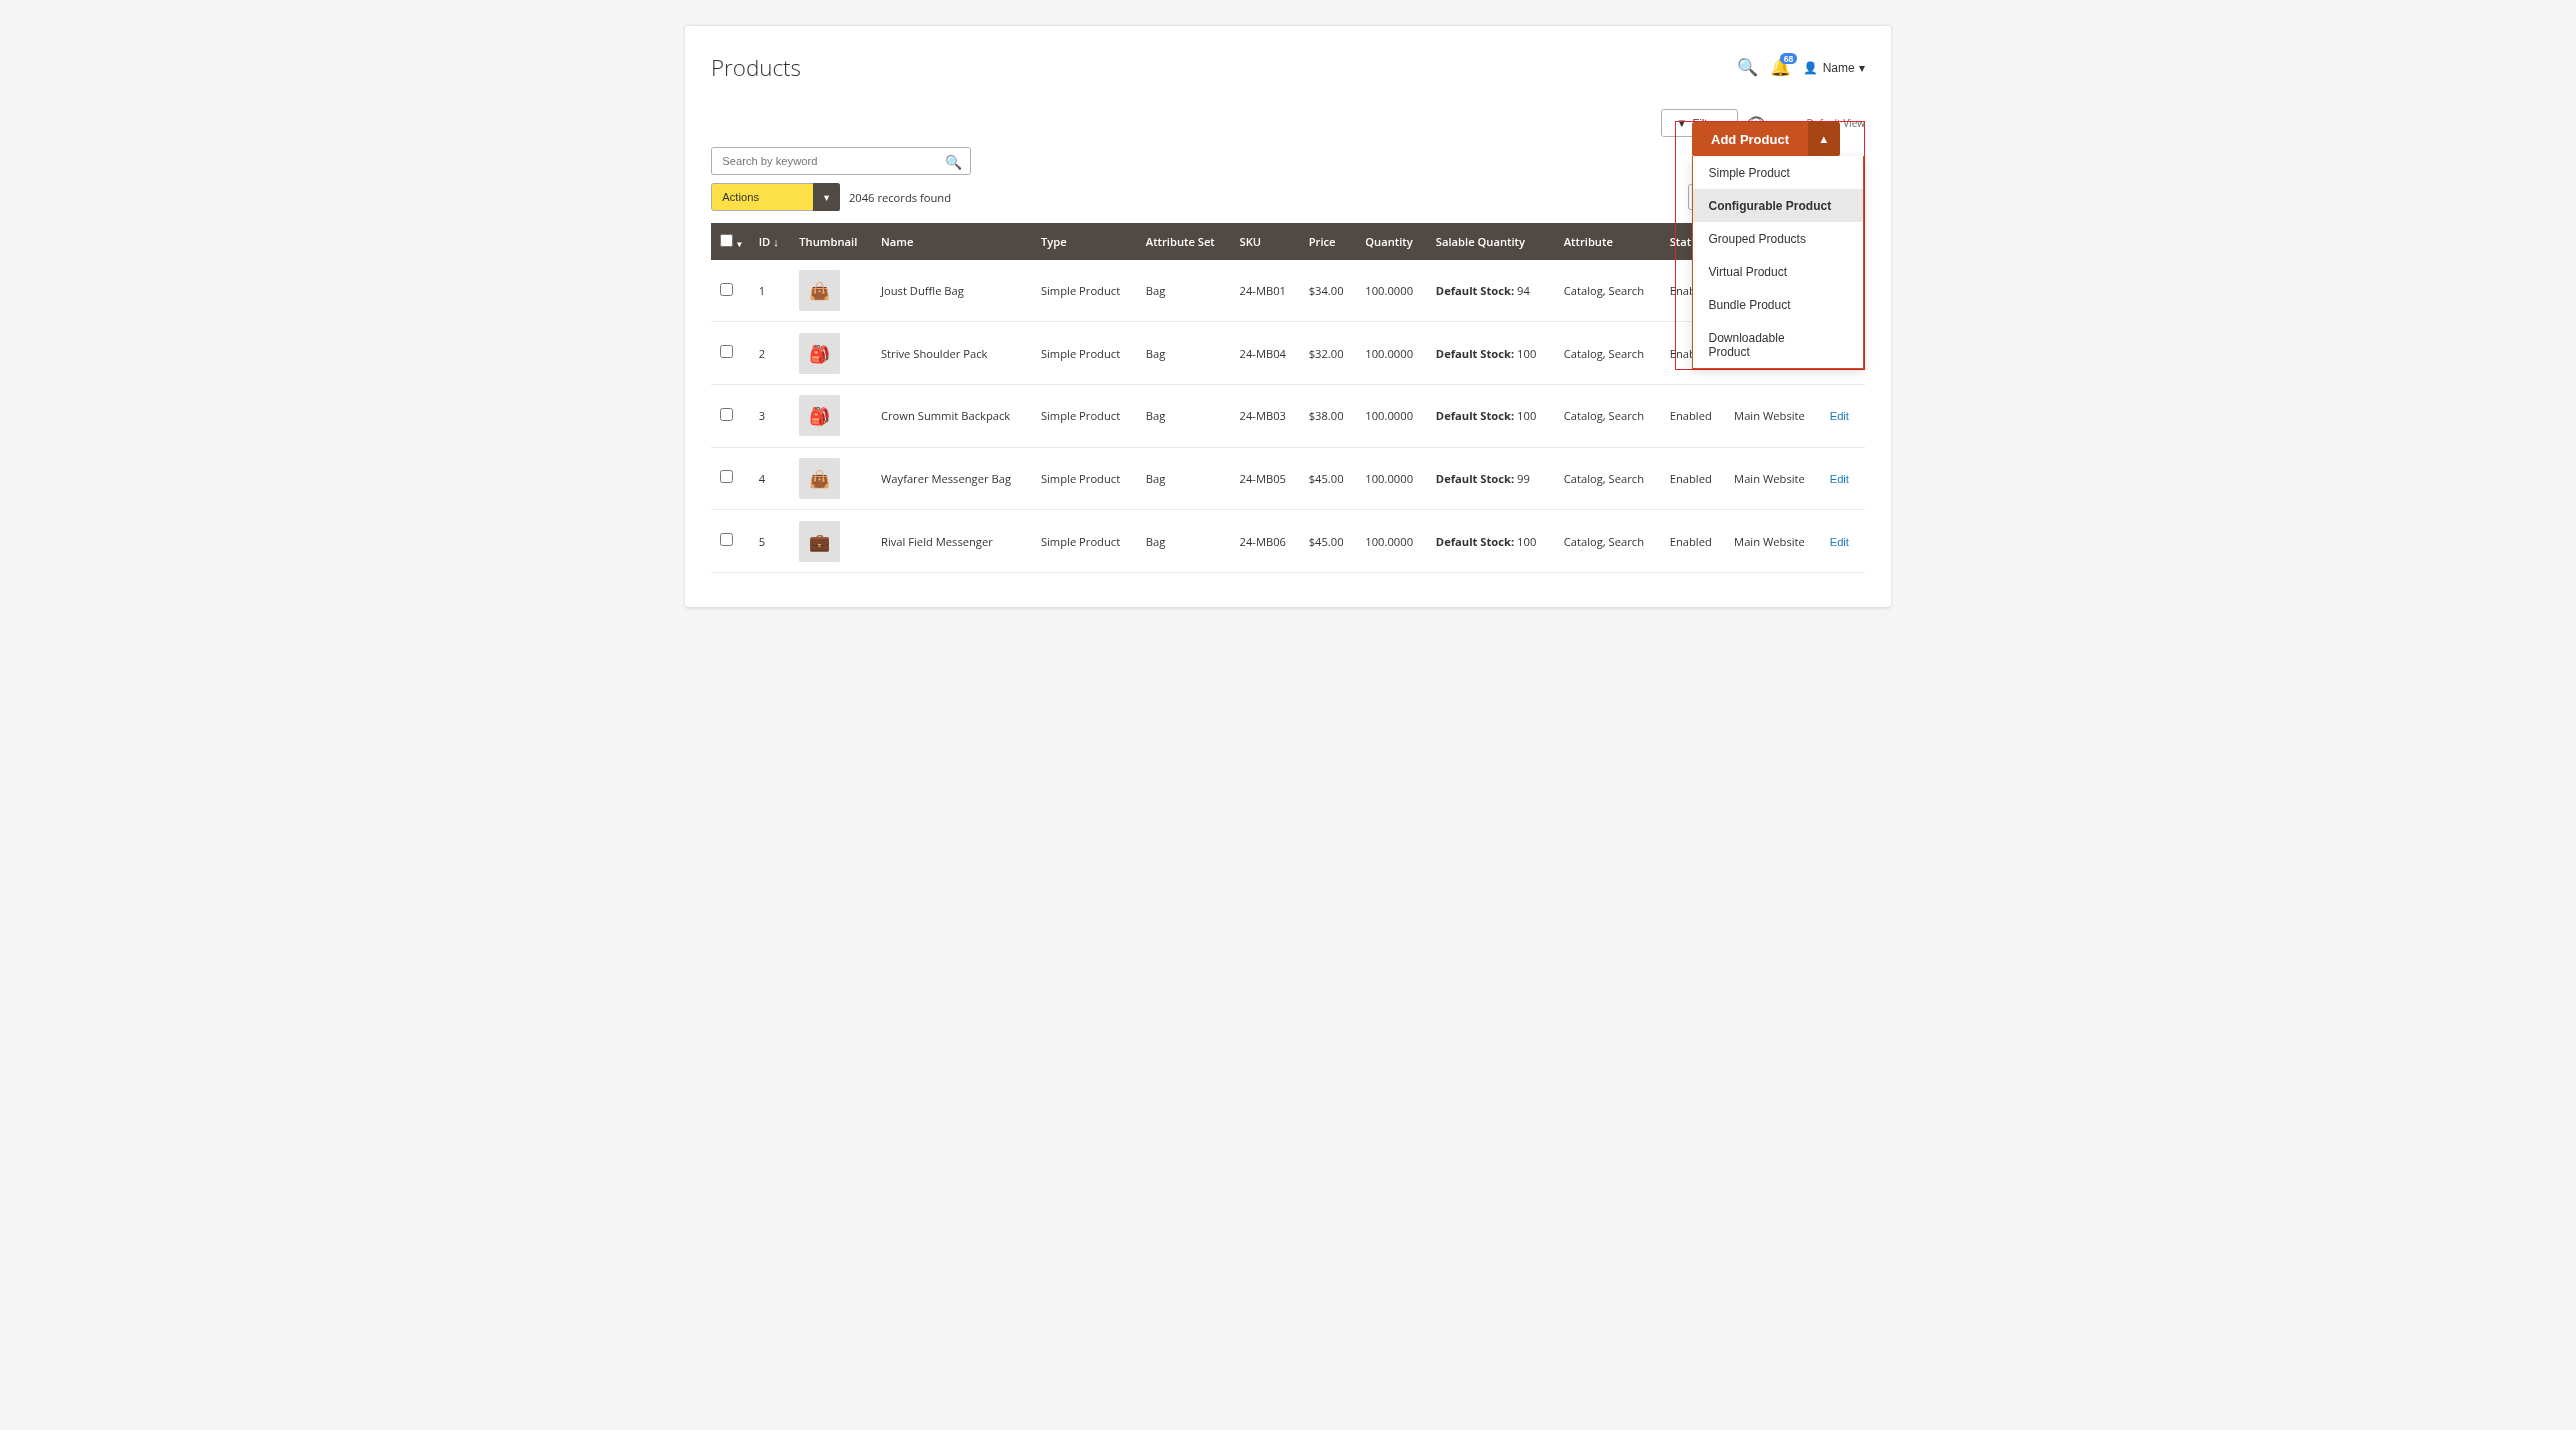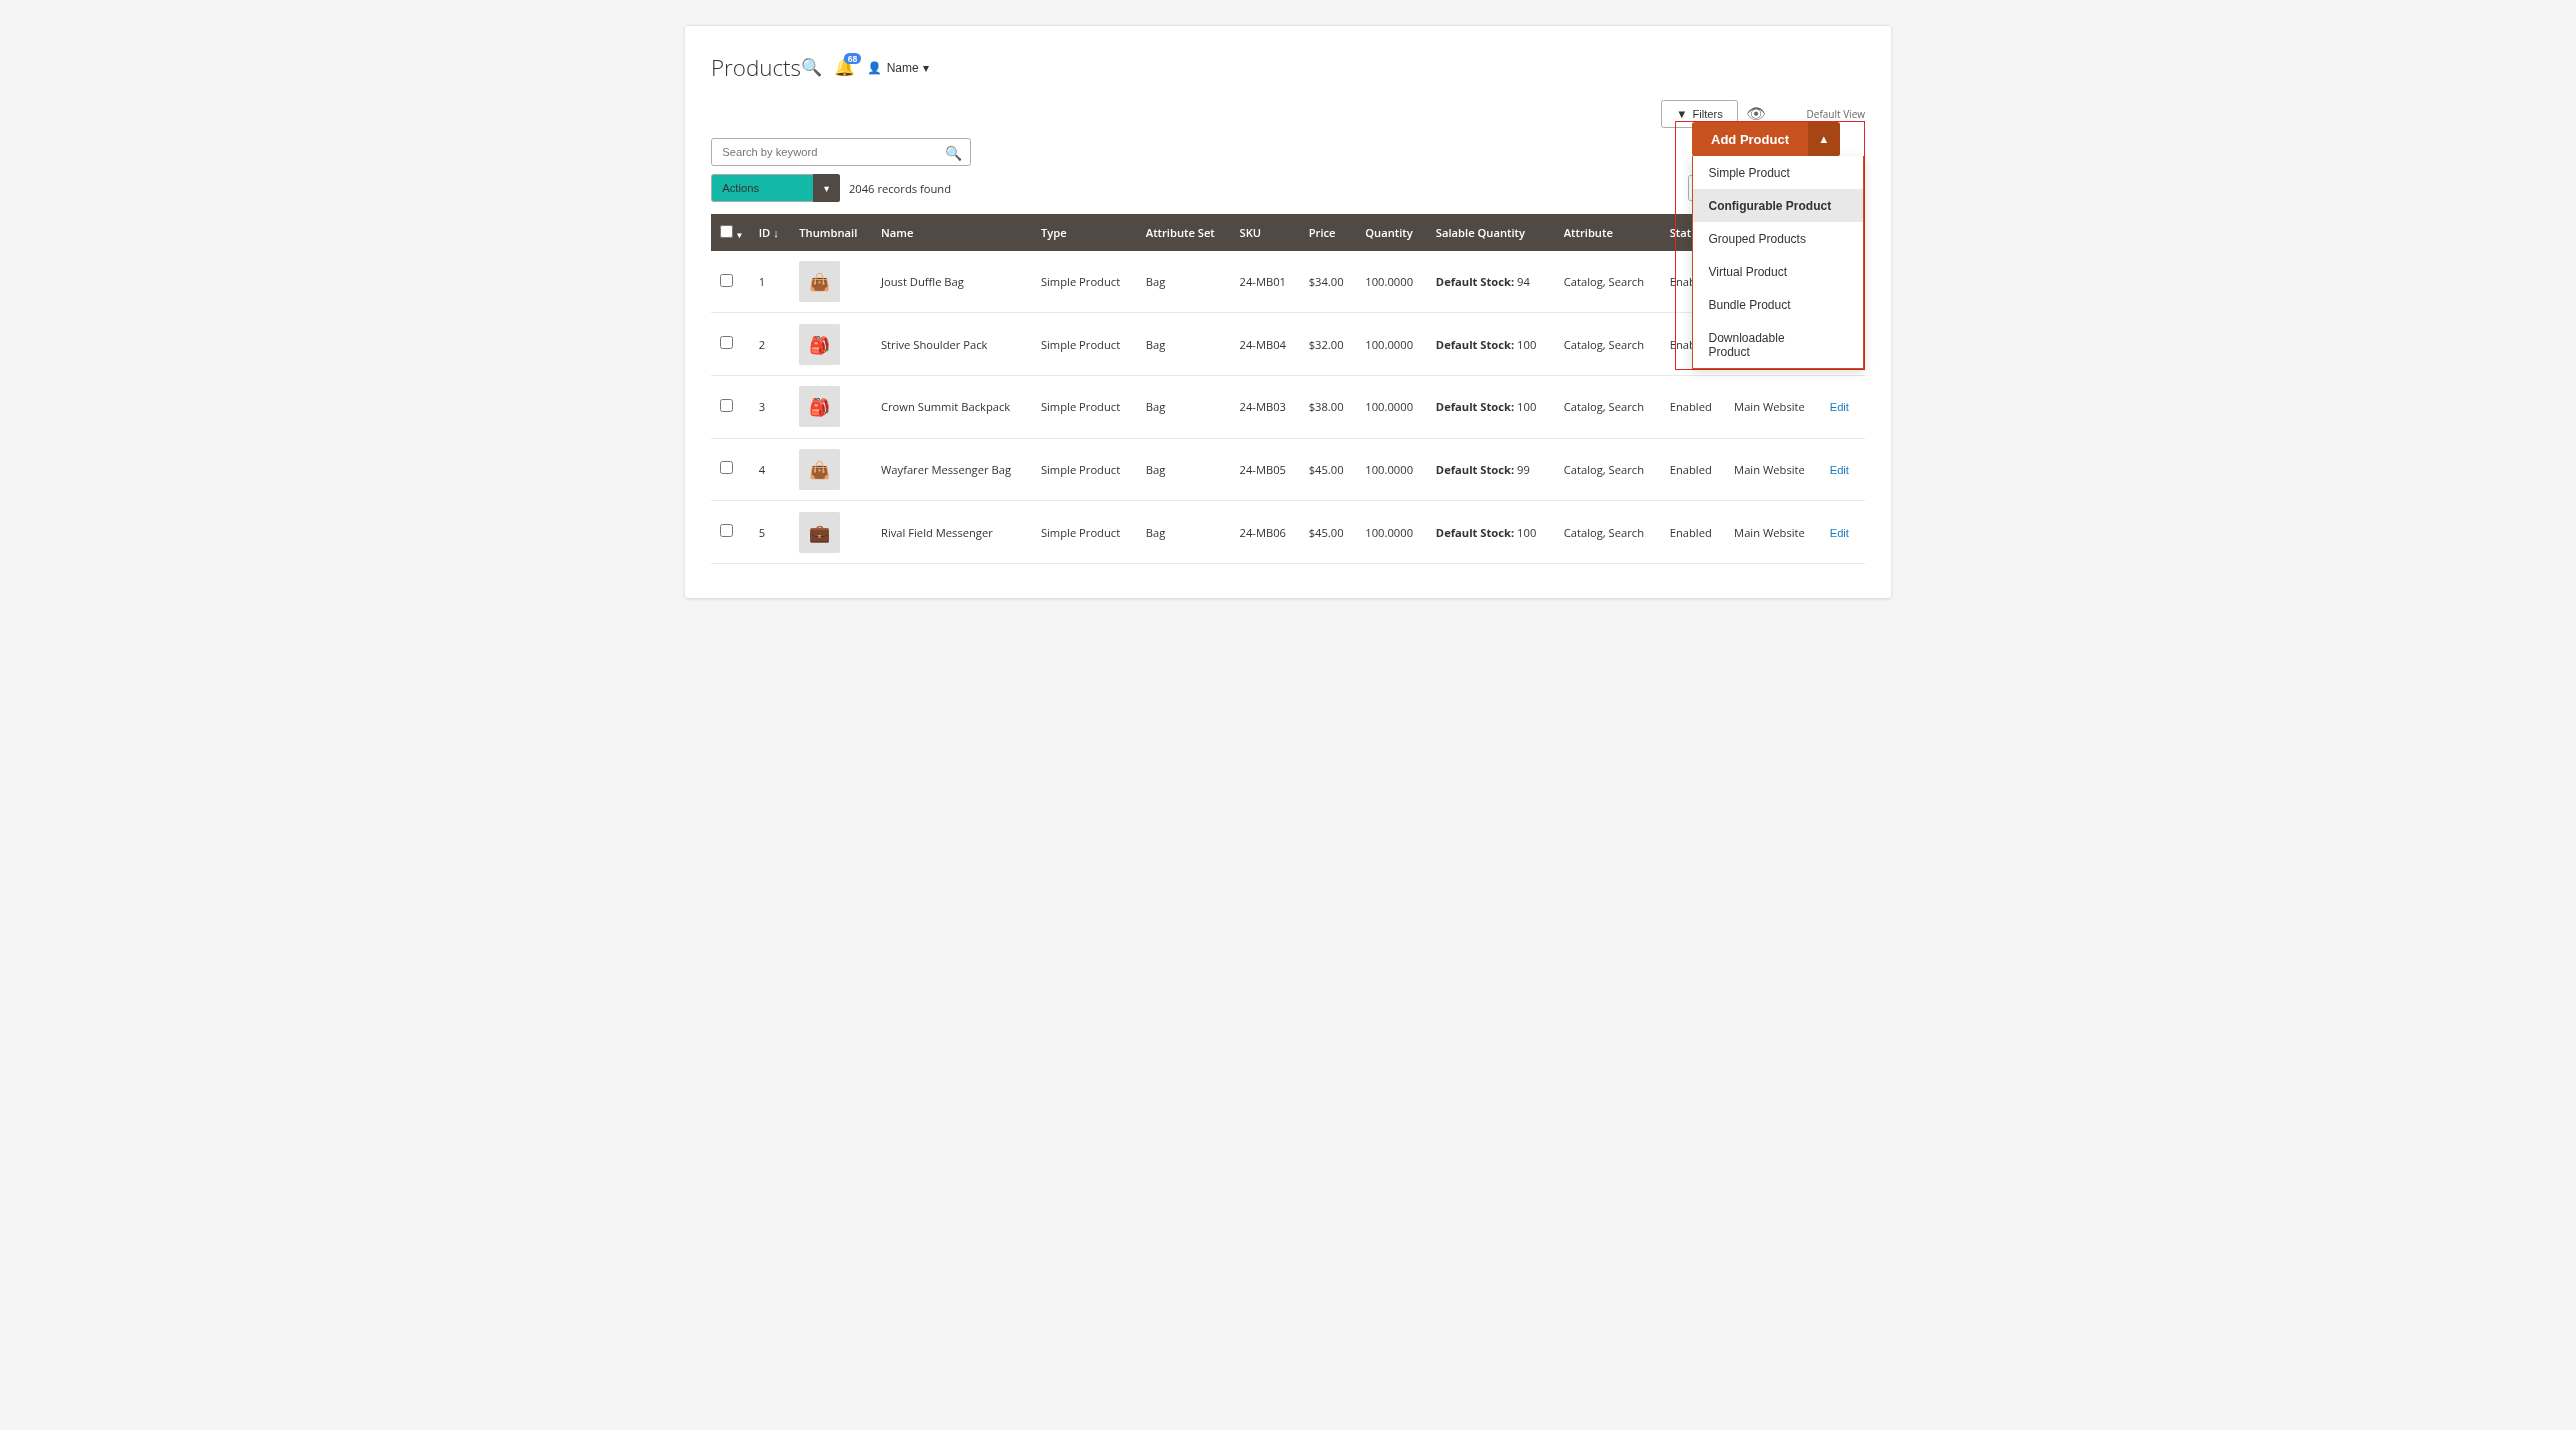--- a/index.html
+++ b/index.html
@@ -14,22 +14,22 @@
       margin: 26px auto;
       max-width: 1206px;
       border-radius: 3.4px;
       box-shadow: 0 0.9px 3.4px rgba(0,0,0,0.15);
       padding: 26px 26px 34px 26px;
       position: relative;
     }
     .page-header {
       display: flex;
       align-items: center;
-      justify-content: flex-start;
-      margin-bottom: 17px;
+      justify-content: space-between;
+      margin-bottom: 26px;
     }
     .page-title {
       font-size: 22.4px;
       font-weight: 300;
       color: #333;
     }
     .header-actions {
       display: flex;
       align-items: center;
       gap: 12px;
@@ -147,21 +147,21 @@
       position: relative;
       display: inline-flex;
       align-items: center;
     }
     .actions-select {
       appearance: none;
       border: 0.9px solid #adadad;
       padding: 6.9px 31px 6.9px 10.3px;
       border-radius: 2.6px;
       font-size: 11.2px;
-      background: #14b8a6;
+      background: #fde047;
       cursor: pointer;
       color: #333;
       min-width: 103px;
     }
     .actions-select-arrow {
       position: absolute;
       right: 0;
       top: 0;
       bottom: 0;
       width: 27.6px;

